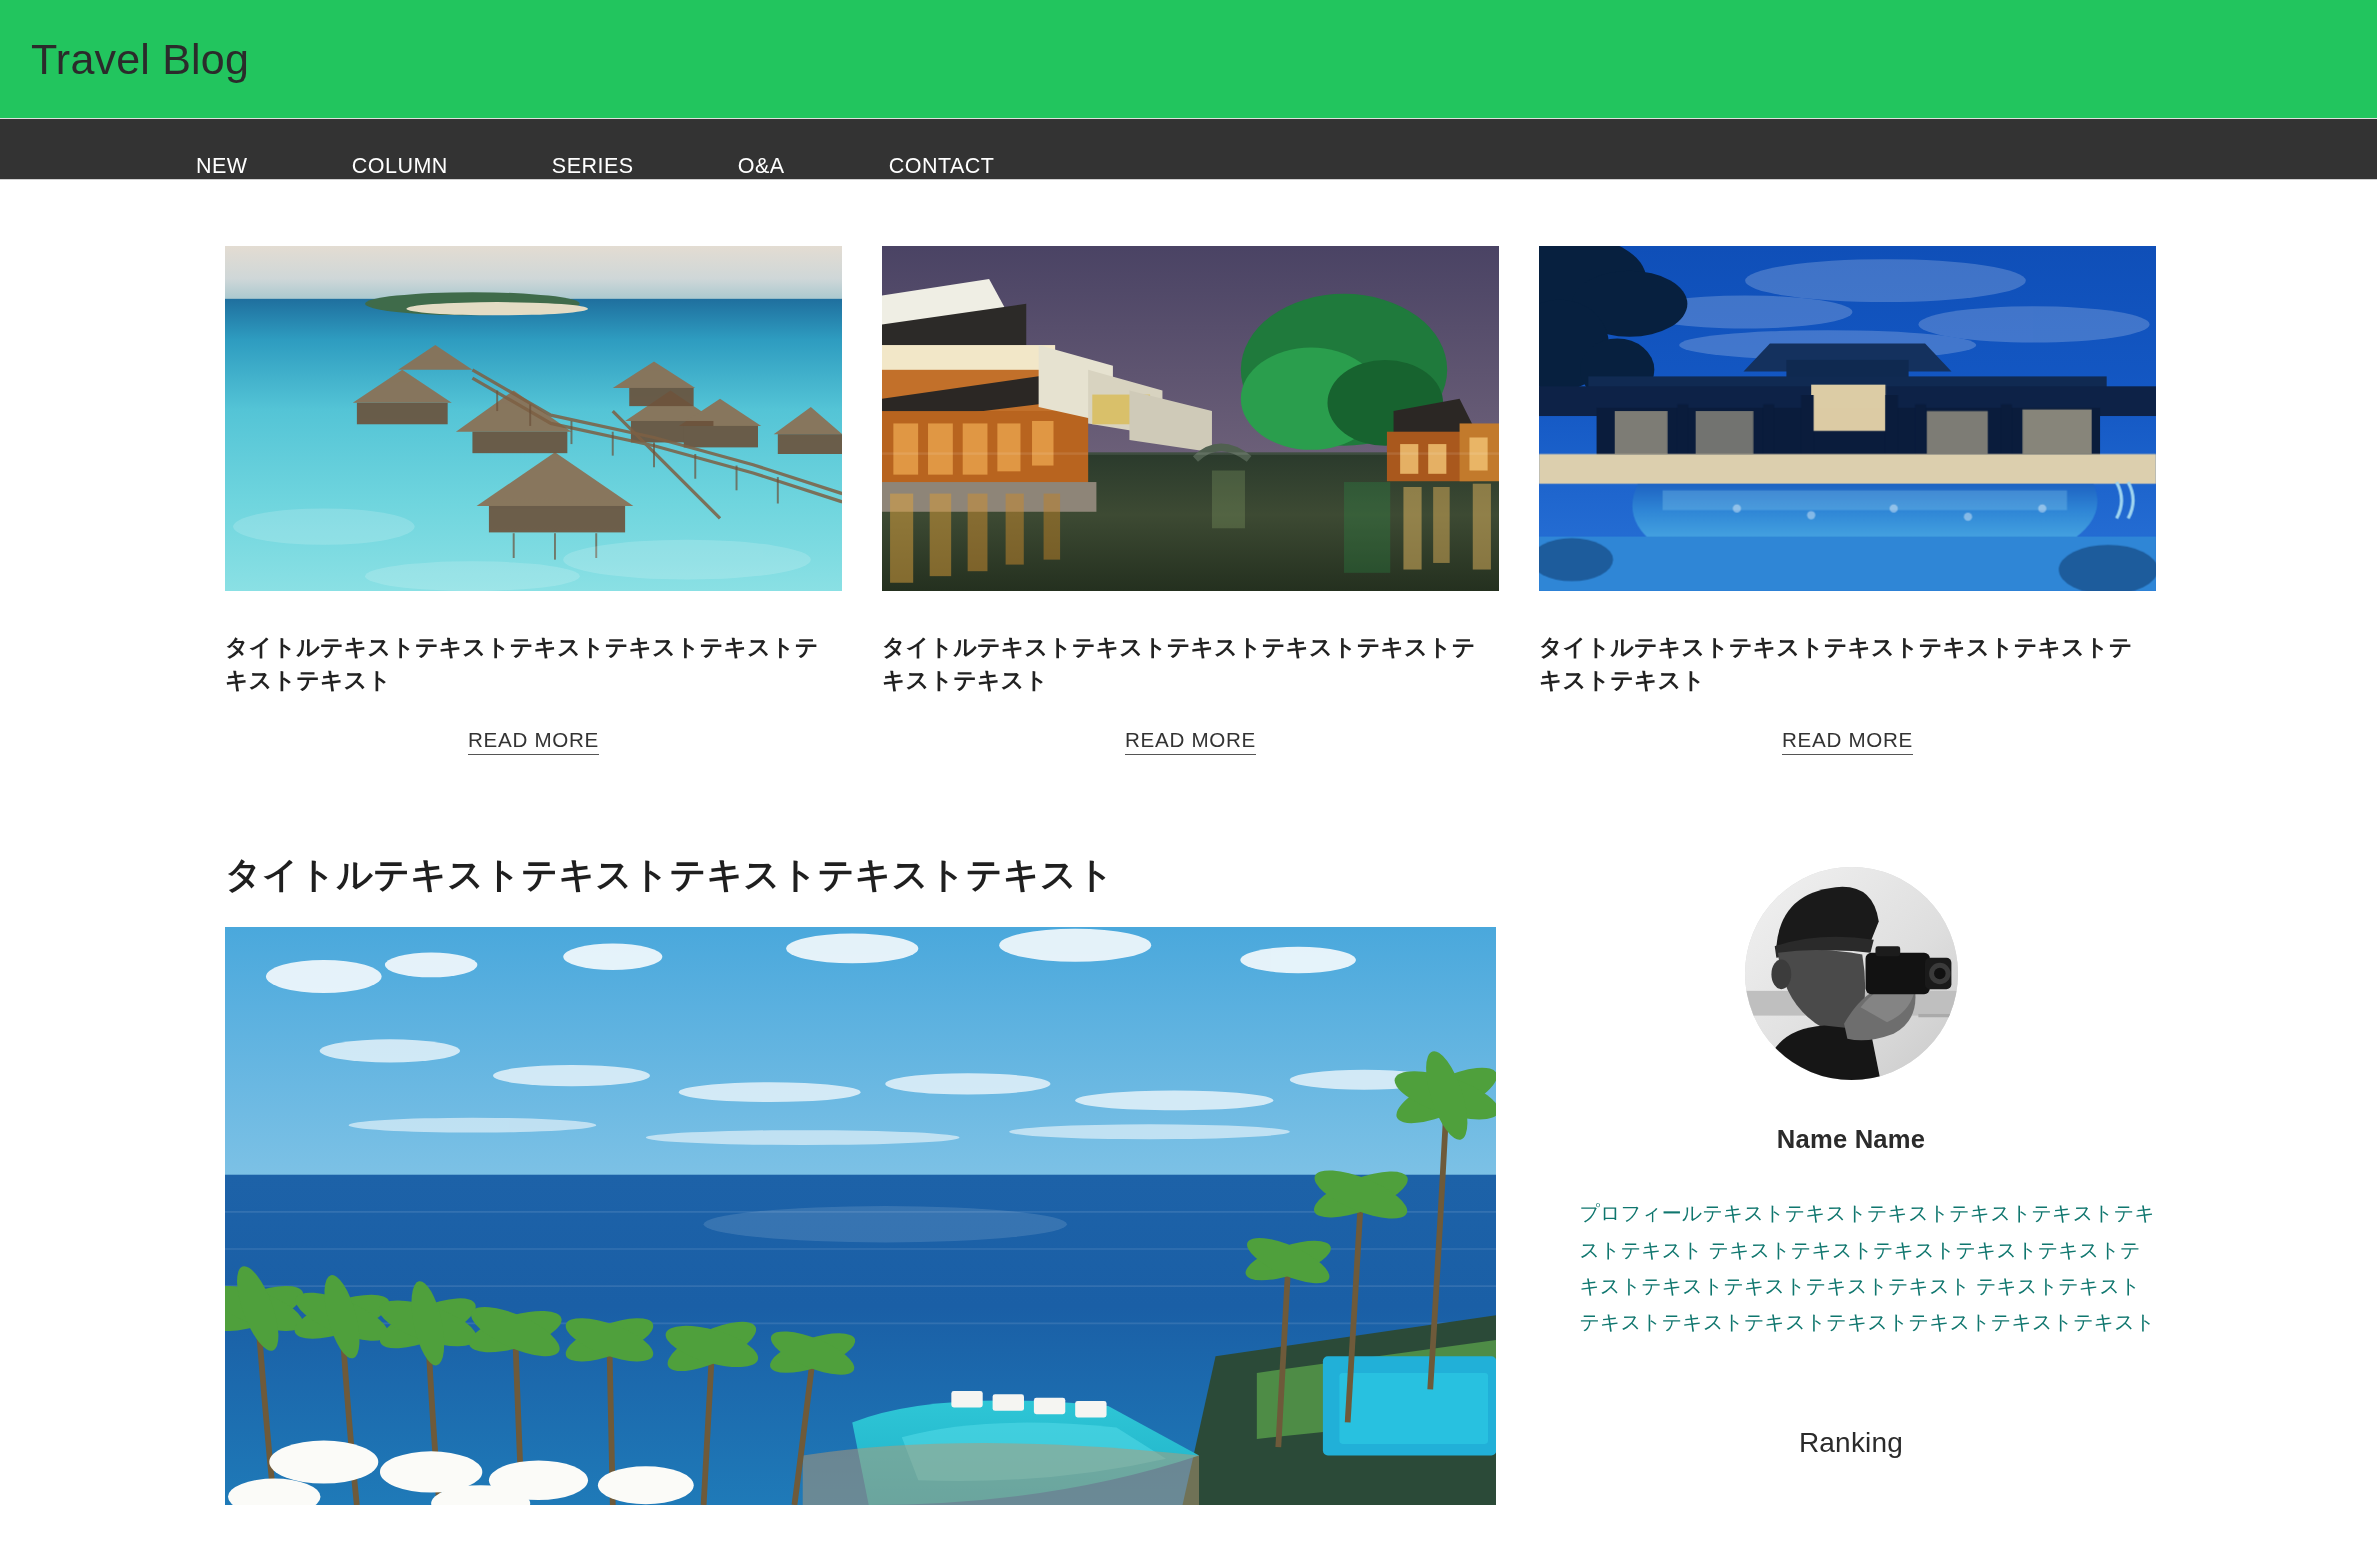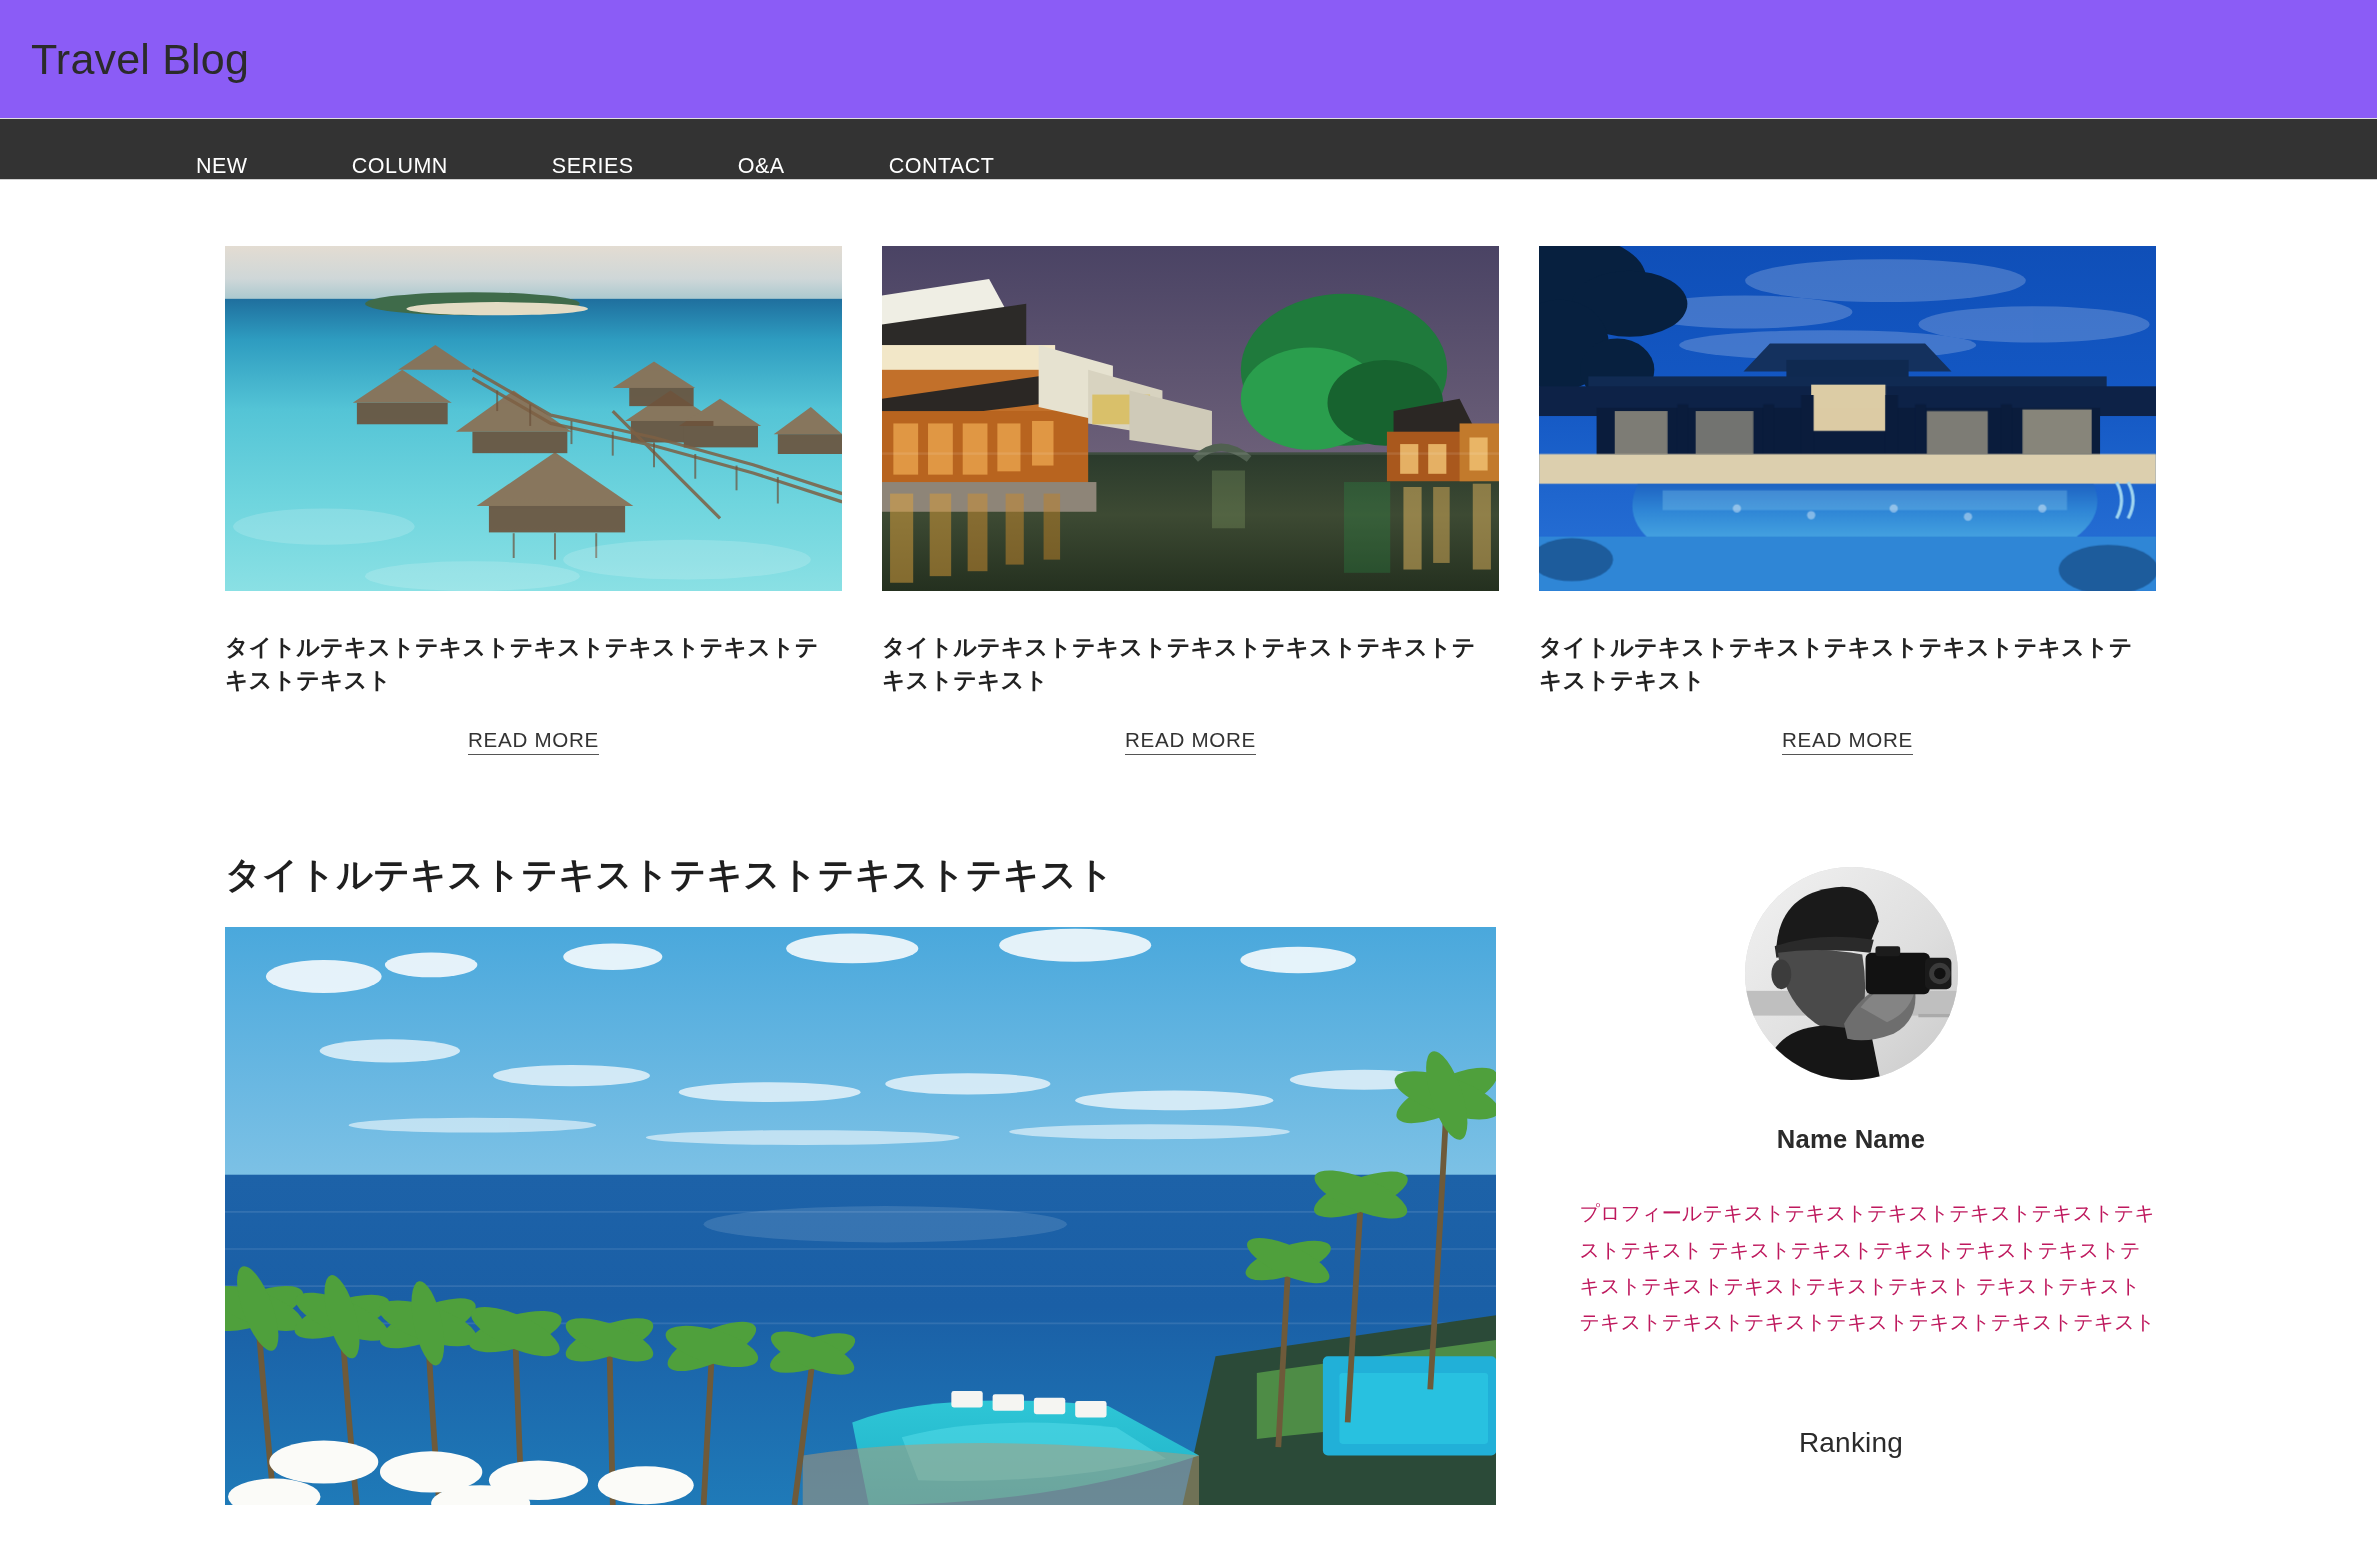--- a/index.html
+++ b/index.html
@@ -13,21 +13,21 @@
     font-family: "Liberation Sans", "DejaVu Sans", sans-serif;
     color: #333333;
   }
 
   
   .site-header {
     height: 119px;
     display: flex;
     align-items: center;
     padding-left: 31px;
-    background: #8b5cf6;
+    background: #22c55e;
     border-bottom: 1.7px solid #e0e0e0;
   }
   .site-title {
     font-size: 43px;
     font-weight: 400;
     color: #2b2b2b;
     letter-spacing: 0.2px;
     line-height: 1;
   }
 
@@ -163,21 +163,21 @@
     font-size: 25.6px;
     font-weight: 700;
     color: #2b2b2b;
     letter-spacing: 0.2px;
   }
   .profile-text {
     margin-top: 41px;
     width: 578px;
     font-size: 20px;
     line-height: 1.82;
-    color: #be185d;
+    color: #0f766e;
     text-align: left;
     letter-spacing: 0.1px;
     margin-left: 35px;
   }
   .ranking-heading {
     margin-top: 86px;
     width: 100%;
     text-align: center;
     font-size: 28px;
     font-weight: 400;

